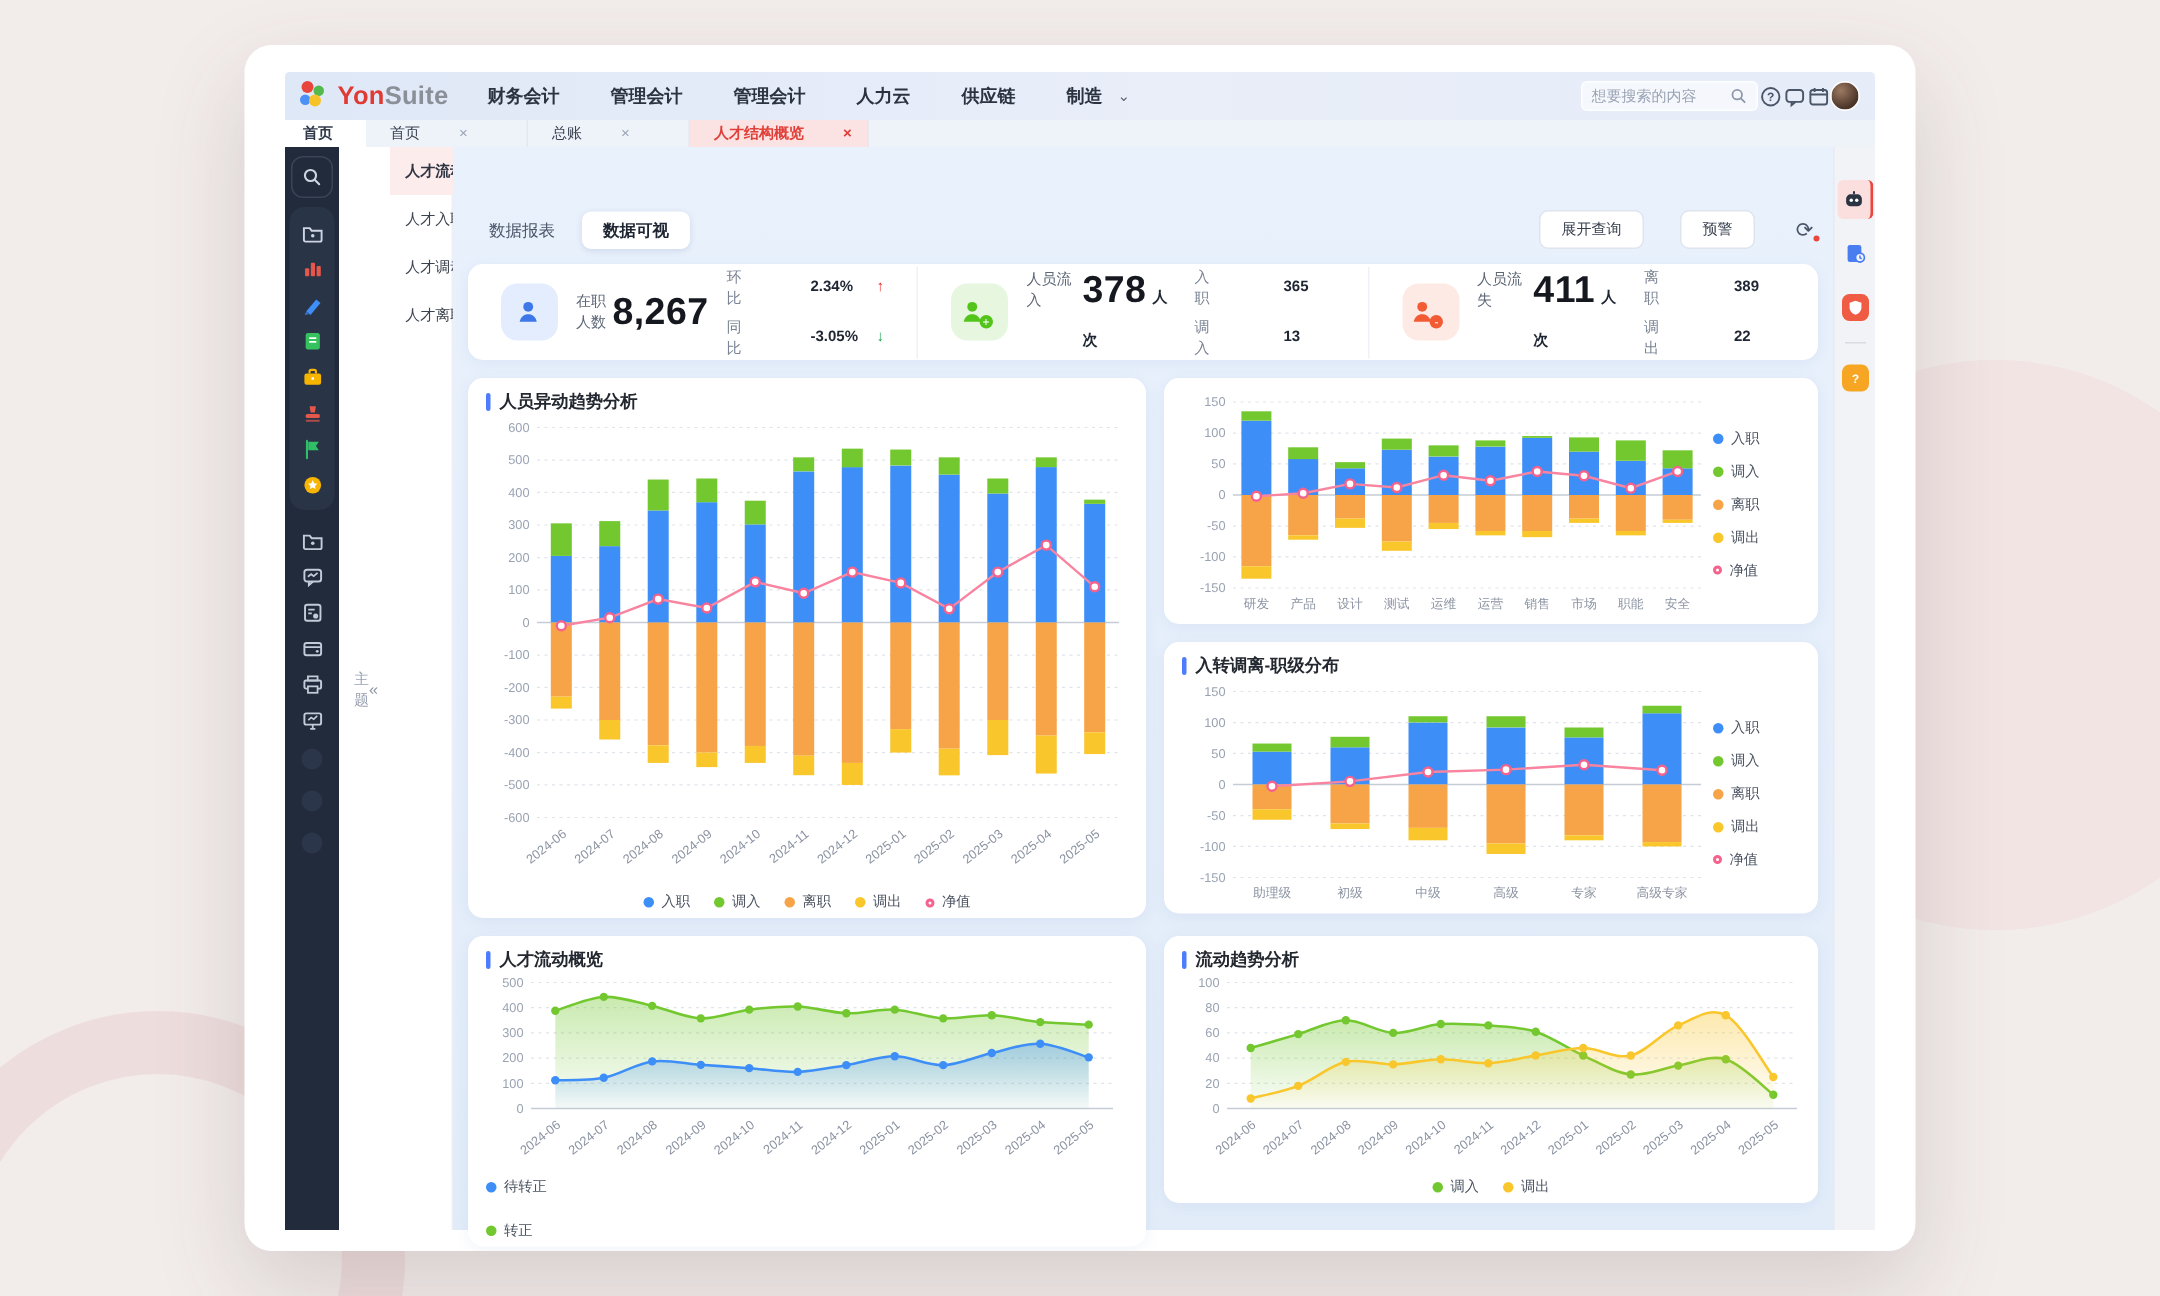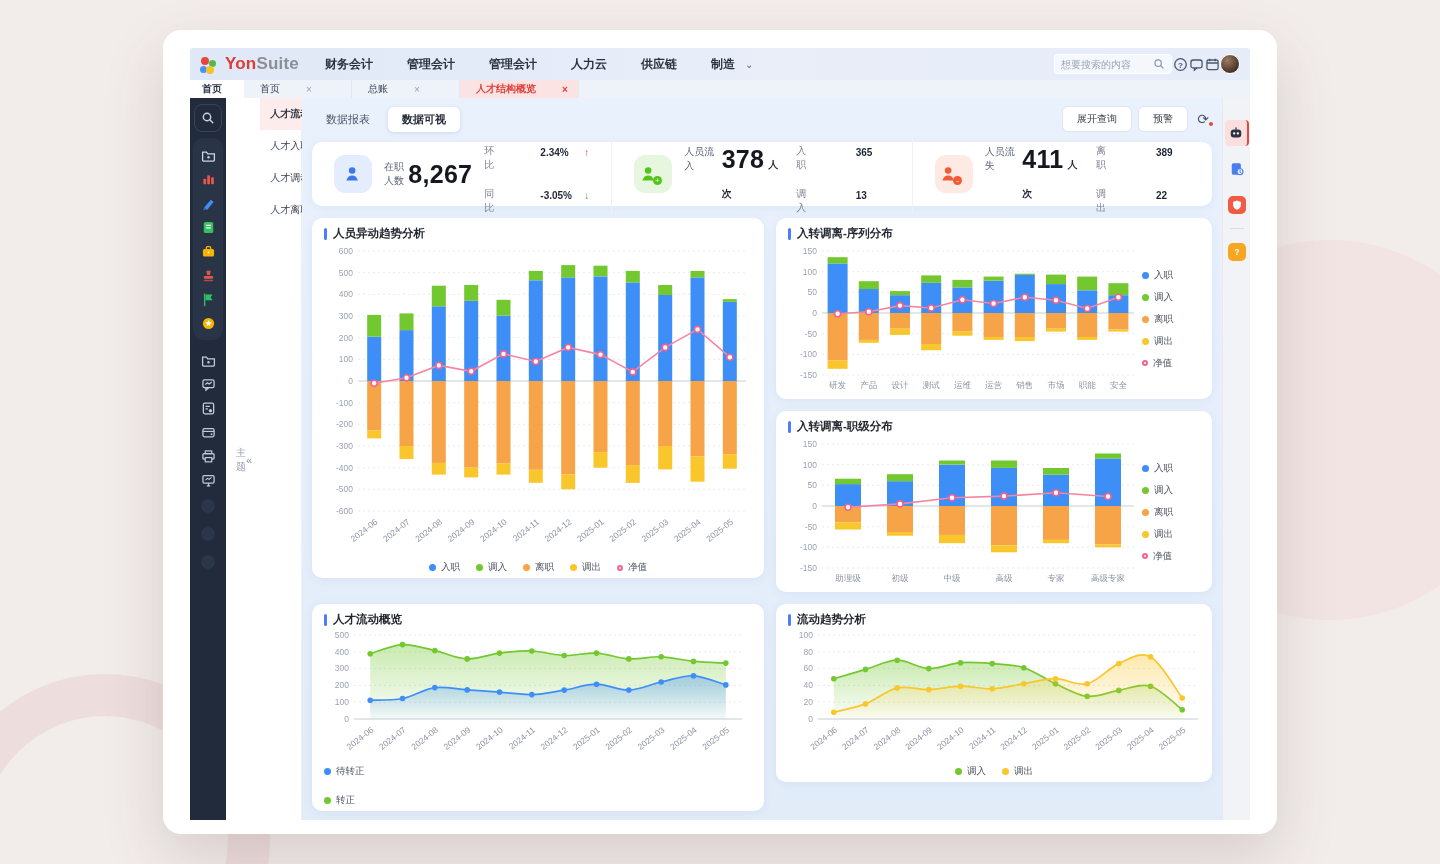--- a/index.html
+++ b/index.html
@@ -7,21 +7,21 @@
   body { font-family:"Liberation Sans","DejaVu Sans",sans-serif; background:#f2eceb; position:relative; color:#2b3340; }
   .deco { position:absolute; border-radius:50%; pointer-events:none; }
   .deco1 { left:-60px; bottom:-140px; width:330px; height:330px; border:42px solid rgba(233,196,196,.35); }
   .deco2 { right:-80px; top:240px; width:380px; height:380px; background:rgba(238,205,205,.25); }
 
   .window { position:absolute; left:163px; top:30px; width:1114px; height:804px; background:#fff; border-radius:18px; box-shadow:0 24px 60px rgba(90,70,70,.18); overflow:hidden; }
   .app { position:absolute; left:27px; top:18px; width:1060px; height:772px; display:flex; flex-direction:column; }
 
   
   .navbar { height:32px; display:flex; align-items:center; background:linear-gradient(90deg,#dfe8f7,#e9eef9 55%,#e6ecf8); padding:0 10px; flex:none; border-radius:3px 3px 0 0; }
-  .logo { display:flex; align-items:flex-end; gap:8px; margin-right:26px; }
+  .logo { display:flex; align-items:flex-start; gap:8px; margin-right:26px; }
   .logomark { position:relative; width:17px; height:17px; }
   .logomark i { position:absolute; border-radius:50%; }
   .lm-r { width:8px; height:8px; background:#e8453c; left:1px; top:0; }
   .lm-g { width:7px; height:7px; background:#53b84e; right:1px; top:3px; }
   .lm-b { width:7px; height:7px; background:#4a90f5; left:0; bottom:1px; }
   .lm-y { width:8px; height:8px; background:#f5c328; right:3px; bottom:0; }
   .logotext { font-size:17px; font-weight:800; letter-spacing:.2px; }
   .logotext .red { color:#e03a35; }
   .logotext .gray { color:#8a8f98; }
   .menus { display:flex; gap:34px; font-size:12px; font-weight:700; color:#2b3340; }
@@ -59,41 +59,41 @@
 
   .main { flex:1; background:linear-gradient(180deg,#e9f1fc,#e2ecf9); padding:6px 10px 8px; display:flex; flex-direction:column; min-width:0; }
 
   .rrail { width:28px; background:#f2f3f6; border-left:1px solid #e7eaf0; display:flex; flex-direction:column; align-items:center; padding-top:22px; gap:10px; flex:none; }
   .rr-item { width:24px; height:26px; display:flex; align-items:center; justify-content:center; border-radius:6px; cursor:pointer; }
   .rr-item.active { background:#fbdede; border-right:2px solid #e8463f; border-radius:4px; }
   .rr-chip { width:18px; height:18px; border-radius:5px; display:flex; align-items:center; justify-content:center; color:#fff; font-size:11px; font-weight:700; }
   .rr-div { width:14px; height:1px; background:#d8dce4; }
 
   
-  .toolbar { display:flex; align-items:center; height:30px; flex:none; }
+  .toolbar { display:flex; align-items:center; height:30px; flex:none;margin-top:34px; }
   .seg { display:flex; align-items:center; gap:4px; font-size:11px; }
   .seg-tab { padding:5px 14px; color:#4a5568; cursor:pointer; border-radius:6px; }
   .seg-tab.active { background:#fff; font-weight:700; color:#1f2633; box-shadow:0 1px 4px rgba(60,90,150,.15); }
-  .tb-right { margin-left:auto; display:flex; align-items:center; gap:6px; }
+  .tb-right { margin-left:auto; display:flex; align-items:center; gap:24px; }
   .btn { background:#fff; border:1px solid #dfe4ed; border-radius:6px; font-size:10px; color:#39414f; padding:5px 14px; cursor:pointer; font-family:inherit; }
   .refresh { position:relative; font-size:14px; color:#4a5568; cursor:pointer; width:18px; text-align:center; }
   .refresh::after { content:""; position:absolute; right:-1px; bottom:1px; width:4px; height:4px; border-radius:50%; background:#e8463f; }
 
   
   .kpicard { margin-top:8px; background:#fff; border-radius:10px; box-shadow:0 2px 10px rgba(80,110,180,.08); display:flex; align-items:center; height:64px; flex:none; }
   .kpi { flex:1; display:flex; align-items:center; padding:0 22px; gap:12px; }
   .kpi + .kpi { border-left:1px solid #eef1f6; }
   .kpi-ico { width:38px; height:38px; border-radius:11px; display:flex; align-items:center; justify-content:center; flex:none; }
   .kpi-main { display:flex; flex-direction:row; }
   .kpi-label { font-size:10px; color:#5c6675; }
   .kpi-value { font-size:25px; font-weight:800; color:#15181f; line-height:1.15; letter-spacing:.3px; }
   .kpi-unit { font-size:10px; font-weight:700; color:#1f2633; margin-left:4px; }
   .kpi-metrics { margin-left:auto; display:flex; flex-direction:column; gap:5px; font-size:10px; }
   .kpi-mrow { display:flex; align-items:center; gap:10px; justify-content:flex-end; }
-  .kpi-mk { color:#7a8494;margin-top:10px; }
+  .kpi-mk { color:#7a8494; }
   .kpi-mv { color:#1f2633; font-weight:700; min-width:34px; text-align:left;margin-left:36px; }
   .arr-up { color:#f0362f; font-weight:700; }
   .arr-down { color:#23a554; font-weight:700; }
 
   
   .chartzone { display:flex; gap:12px; margin-top:12px; flex:none; }
   .col-left { width:452px; display:flex; flex-direction:column; gap:12px; }
   .col-right { flex:1; display:flex; flex-direction:column; gap:12px; min-width:0; }
   .card { background:#fff; border-radius:10px; box-shadow:0 2px 10px rgba(80,110,180,.08); padding:8px 12px 4px; }
   .card-head { display:flex; align-items:center; gap:6px; margin-bottom:2px; }
@@ -522,24 +522,20 @@
                   </span>
                   <span class="lg-item">
                     <span class="lg-ring"></span>
                     <span>净值</span>
                   </span>
                 </div>
             </div>
           </div>
           <div class="col-right">
             <div class="card">
-              <div class="card-head">
-                  <span class="tbar"></span>
-                  <h3>入转调离-序列分布</h3>
-                </div>
               <div class="chart-row">
                 <svg class="chart" viewBox="0 0 352 152" width="352" height="152">
                     <line x1="34" x2="346" y1="132.0" y2="132.0" stroke="#dfe3ea" stroke-width="0.8" stroke-dasharray="2 3"></line>
                     <text x="29" y="134.8" text-anchor="end" class="ax">-150</text>
                     <line x1="34" x2="346" y1="111.3" y2="111.3" stroke="#dfe3ea" stroke-width="0.8" stroke-dasharray="2 3"></line>
                     <text x="29" y="114.1" text-anchor="end" class="ax">-100</text>
                     <line x1="34" x2="346" y1="90.7" y2="90.7" stroke="#dfe3ea" stroke-width="0.8" stroke-dasharray="2 3"></line>
                     <text x="29" y="93.5" text-anchor="end" class="ax">-50</text>
                     <line x1="34" x2="346" y1="70.0" y2="70.0" stroke="#c6ccd6" stroke-width="1" stroke-dasharray=""></line>
                     <text x="29" y="72.8" text-anchor="end" class="ax">0</text>

